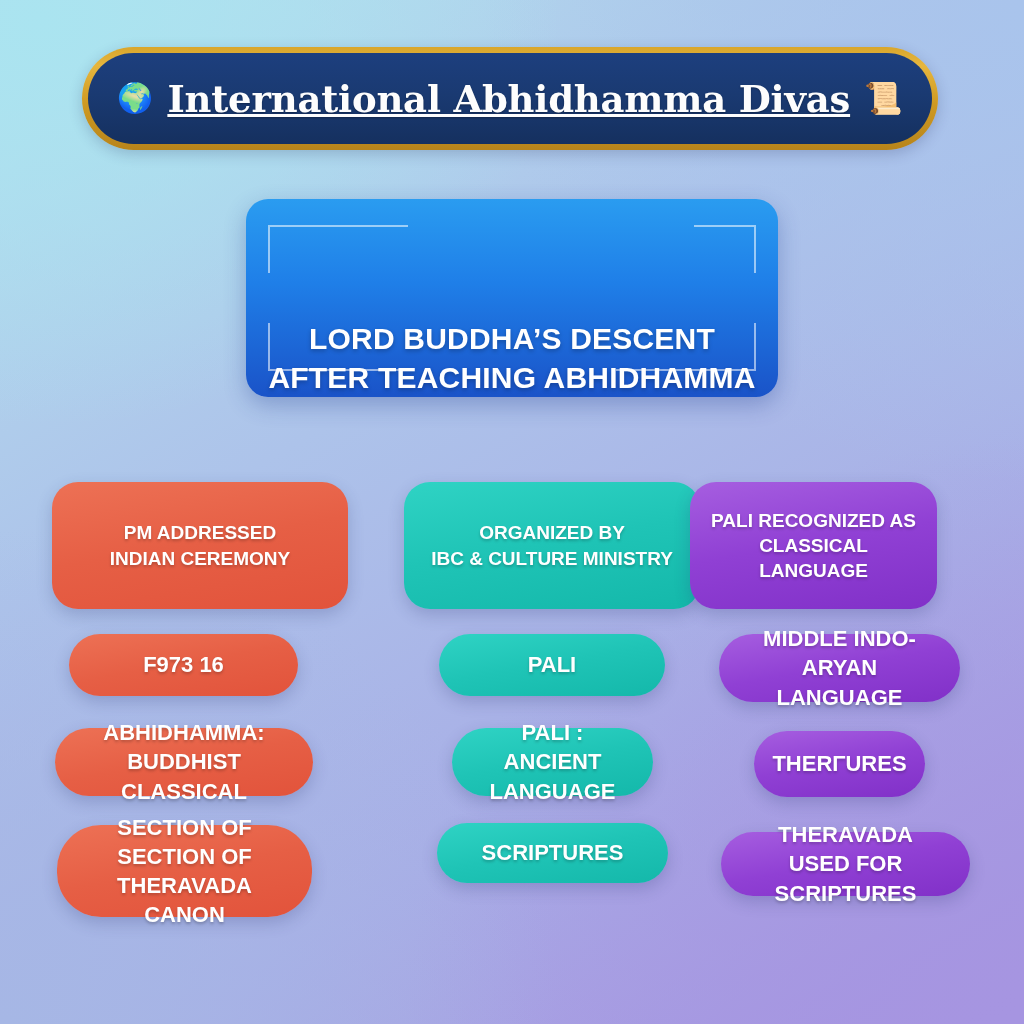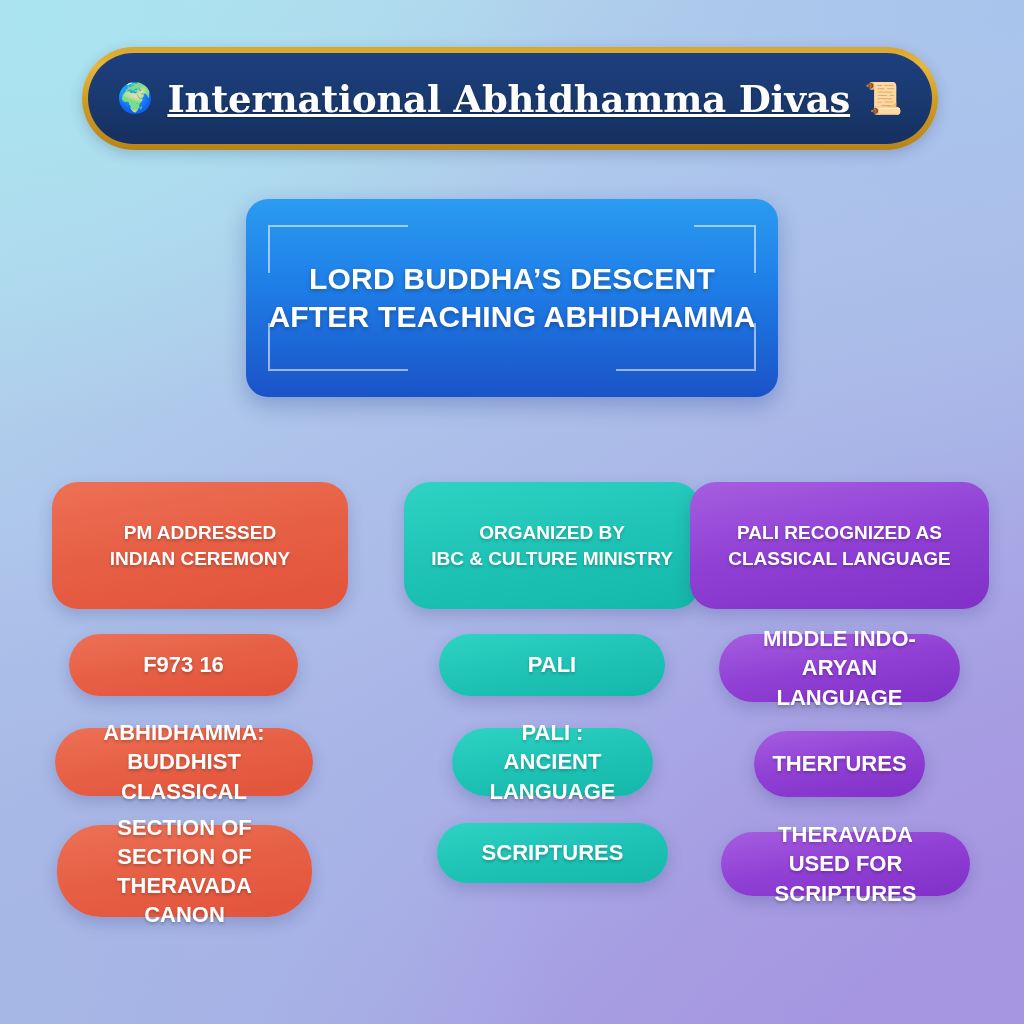--- a/index.html
+++ b/index.html
@@ -53,21 +53,21 @@
   .emoji.scroll { font-size:31px; }
 
   
   .hero {
     position:absolute;
     left:246px; top:199px;
     width:532px; height:198px;
     border-radius:22px;
     background:linear-gradient(180deg,#2a9cf0 0%,#1f7fe8 42%,#1a53c8 100%);
     box-shadow:0 8px 22px rgba(25,55,140,0.30);
-    display:flex; align-items:center; justify-content:center;
+    display:flex; align-items:flex-end; justify-content:center;
   }
   .hero .bracket {
     position:absolute;
     width:62px; height:48px;
     border:2px solid rgba(255,255,255,0.55);
   }
   .hero .bracket.tl { left:22px; top:26px;   border-right:none; border-bottom:none; }
   .hero .bracket.tr { right:22px; top:26px;  border-left:none;  border-bottom:none; }
   .hero .bracket.bl { left:22px; bottom:26px;border-right:none; border-top:none; }
   .hero .bracket.br { right:22px; bottom:26px;border-left:none; border-top:none; }
@@ -137,21 +137,21 @@
 SECTION OF THERAVADA
 CANON</div>
 
     <div class="card head c-teal" style="left:364px; top:482px; width:296px; height:127px;">ORGANIZED BY
 IBC &amp; CULTURE MINISTRY</div>
     <div class="card pill c-teal" style="left:399px; top:634px; width:226px; height:62px;">PALI</div>
     <div class="card pill c-teal" style="left:397px; top:823px; width:231px; height:60px;">SCRIPTURES</div>
     <div class="card pill c-teal" style="left:412px; top:728px; width:201px; height:68px;">PALI :
 ANCIENT LANGUAGE</div>
 
-    <div class="card head c-purple" style="left:690px; top:482px; width:299px; height:127px;">PALI RECOGNIZED AS
+    <div class="card head c-purple" style="left:690px; top:482px; width:247px; height:127px;">PALI RECOGNIZED AS
 CLASSICAL LANGUAGE</div>
     <div class="card pill c-purple" style="left:719px; top:634px; width:241px; height:68px;">MIDDLE INDO-ARYAN
 LANGUAGE</div>
     <div class="card pill c-purple" style="left:754px; top:731px; width:171px; height:66px;">THERΓURES</div>
     <div class="card pill c-purple" style="left:721px; top:832px; width:249px; height:64px;">THERAVADA
 USED FOR SCRIPTURES</div>
 
   </div>
 </div>
 

